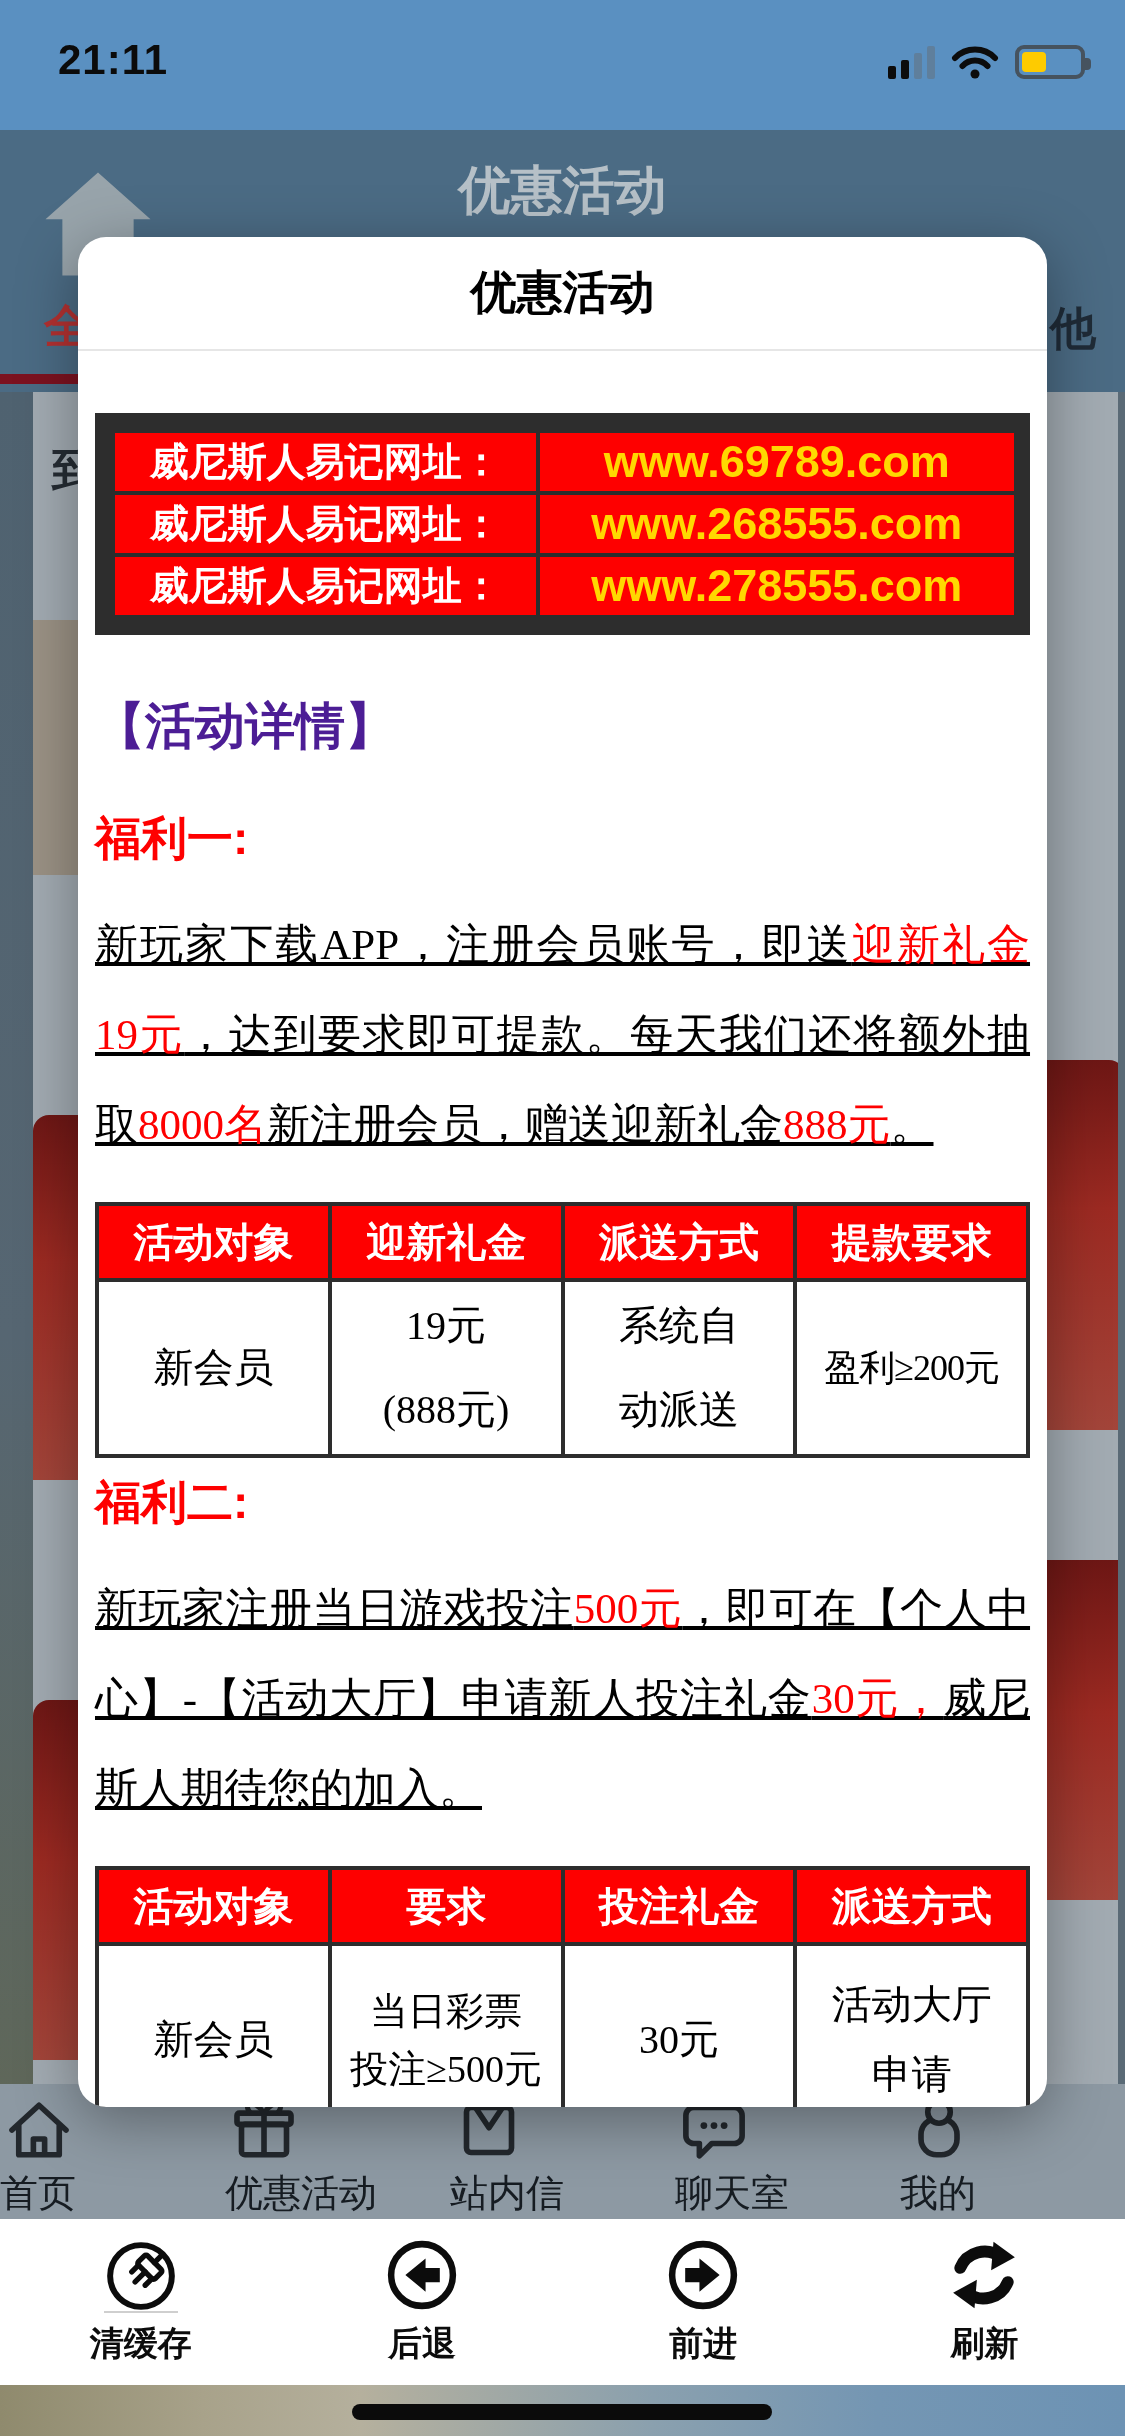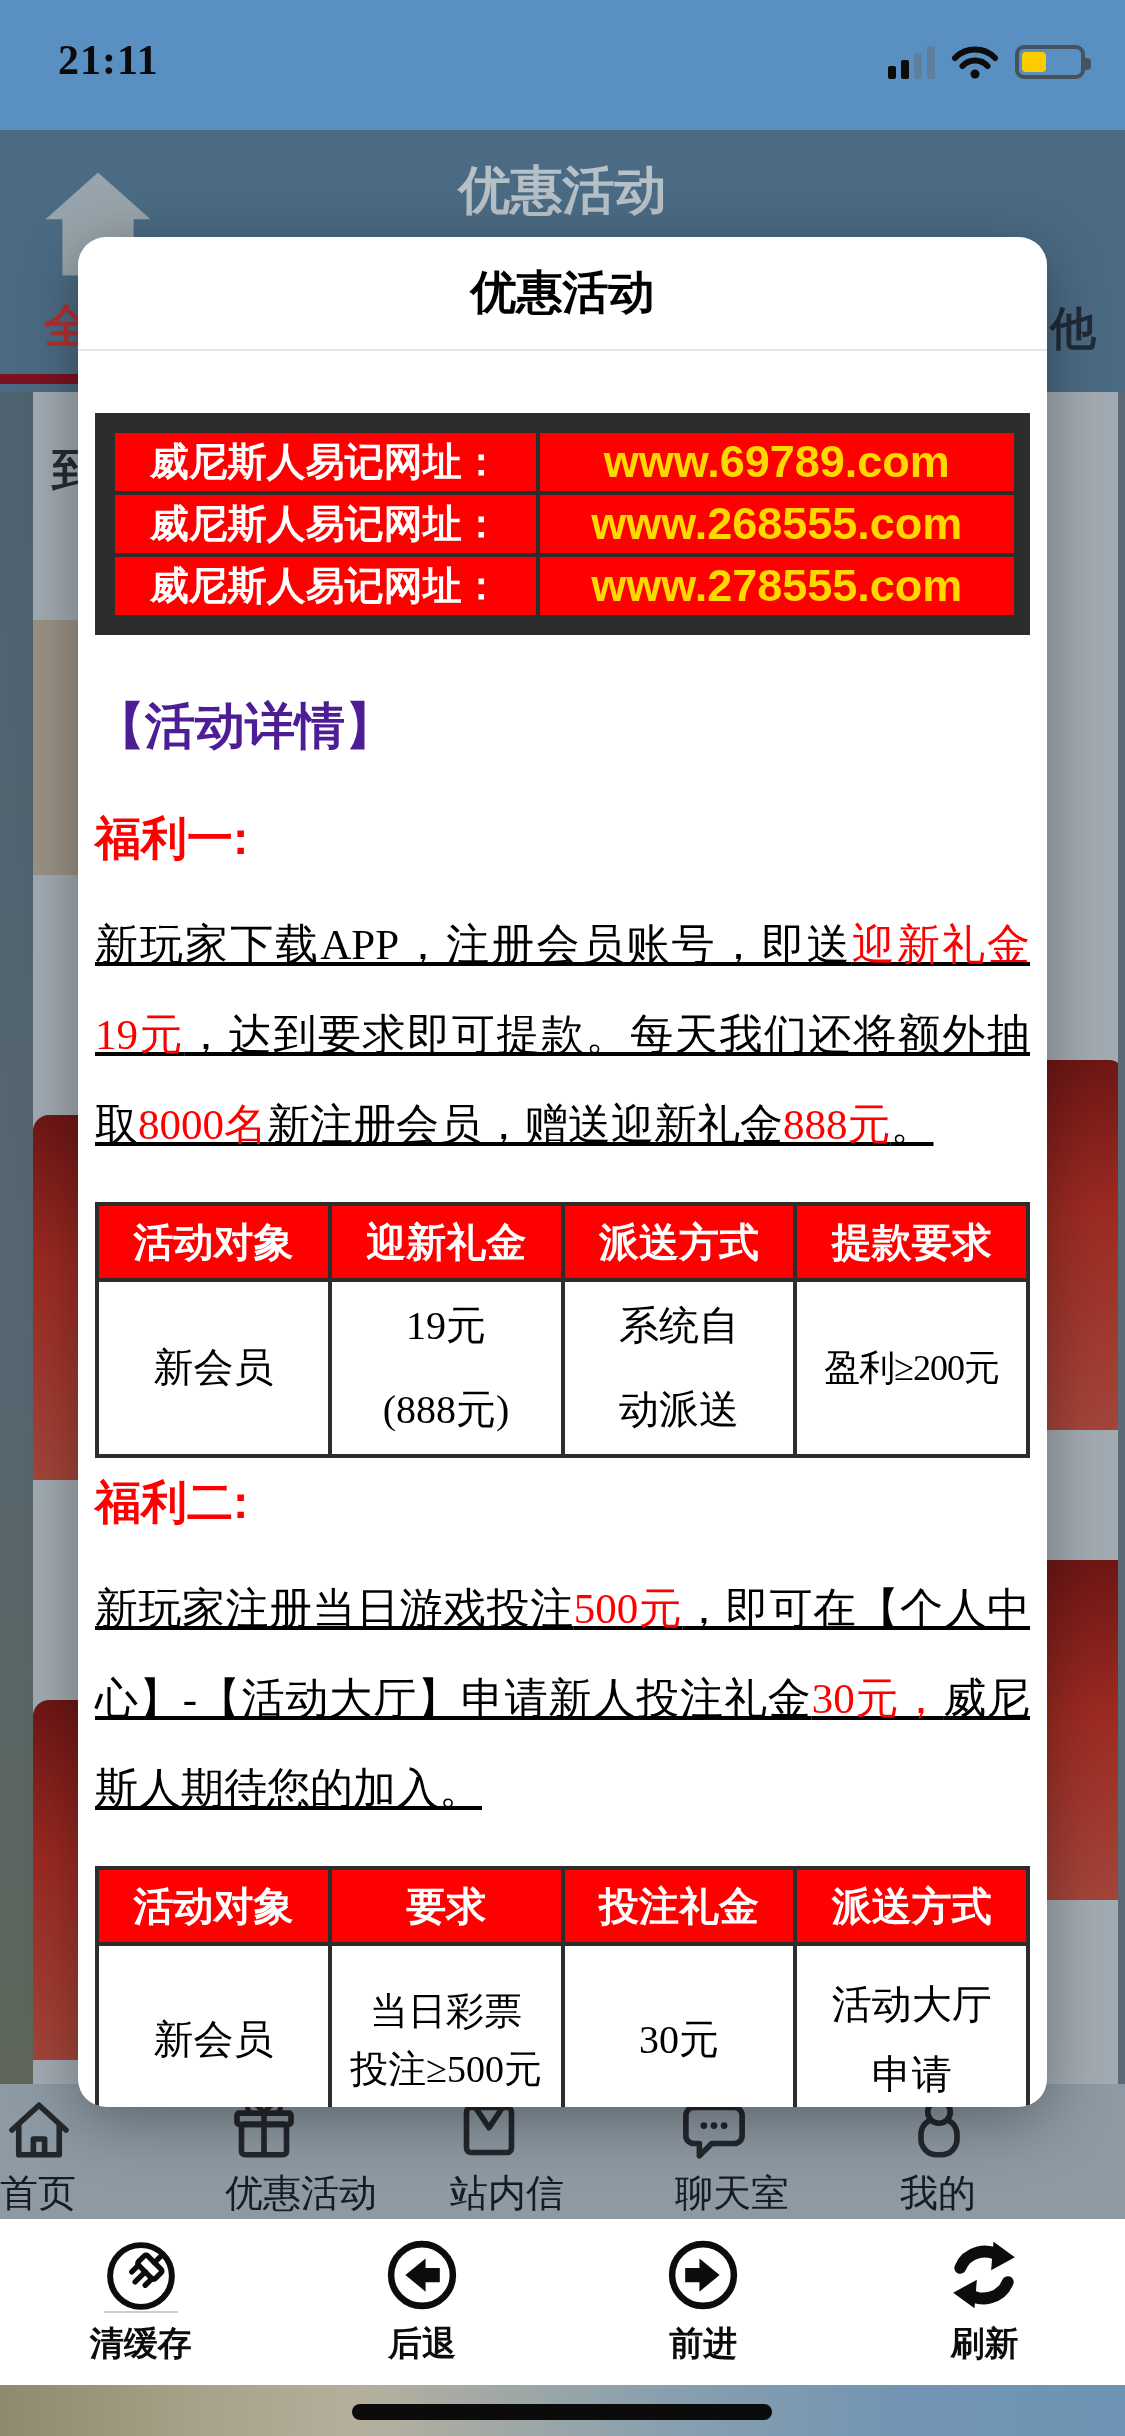--- a/index.html
+++ b/index.html
@@ -2,21 +2,21 @@
 <html><head>
 <meta charset="utf-8">
 <style>
   * { margin:0; padding:0; box-sizing:border-box; }
   html,body { background:#333; }
   body { font-family:"Liberation Sans","DejaVu Sans",sans-serif; }
   .screen { position:relative; width:1125px; height:2436px; margin:0 auto; overflow:hidden; background:#a2abb2; }
 
   
   .statusbar { position:absolute; left:0; top:0; width:1125px; height:130px; background:#5a90c1; z-index:3; }
-  .time { position:absolute; left:58px; top:36px; font-size:42px; font-weight:bold; color:#0b0b0b; letter-spacing:1px;font-family:Liberation Serif, serif; }
+  .time { position:absolute; left:58px; top:36px; font-size:42px; font-weight:bold; color:#0b0b0b; letter-spacing:1px; }
   .status-right { position:absolute; right:40px; top:44px; display:flex; align-items:center; gap:16px; }
   .signal { display:flex; align-items:flex-end; gap:5px; height:34px; }
   .signal span { width:8px; border-radius:2px; }
   .sig1 { height:13px; background:#0c0c0c; }
   .sig2 { height:19px; background:#0c0c0c; }
   .sig3 { height:26px; background:#5f7f9c; }
   .sig4 { height:33px; background:#5f7f9c; }
   .battery { position:relative; width:70px; height:34px; border:4px solid #46535f; border-radius:9px; }
   .battery .fill { position:absolute; left:3px; top:3px; width:24px; height:20px; background:#fecb00; border-radius:4px; }
   .battery .nub { position:absolute; right:-10px; top:9px; width:6px; height:12px; background:#46535f; border-radius:0 4px 4px 0; }

